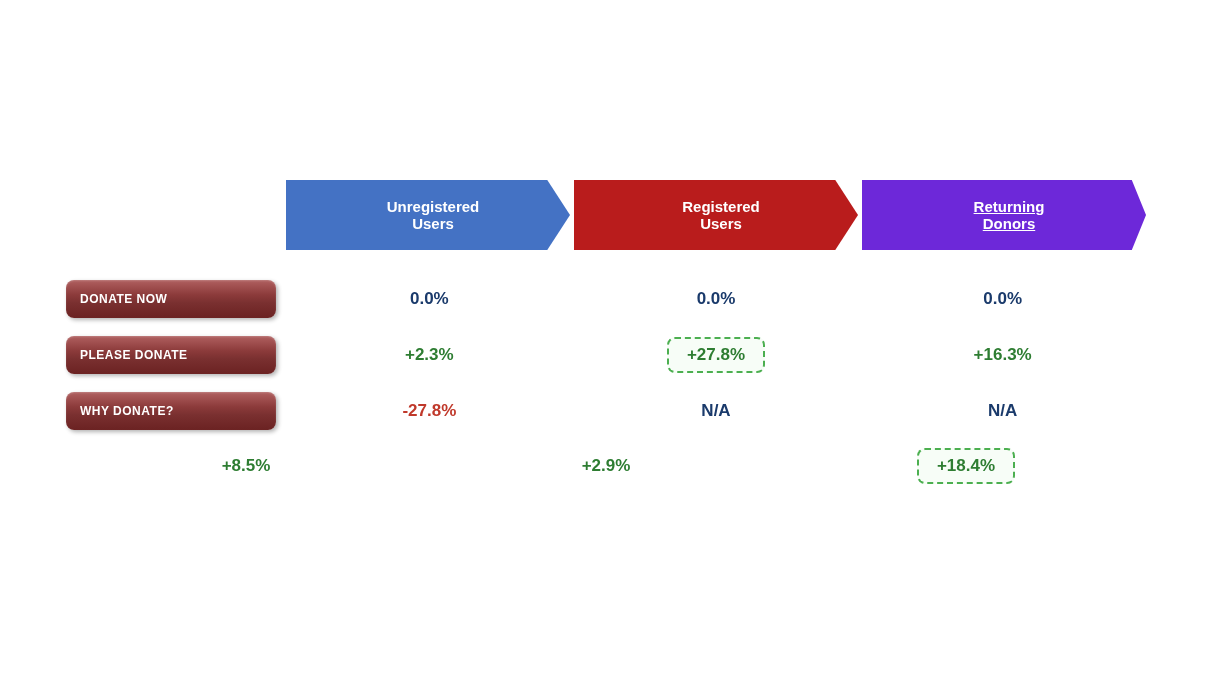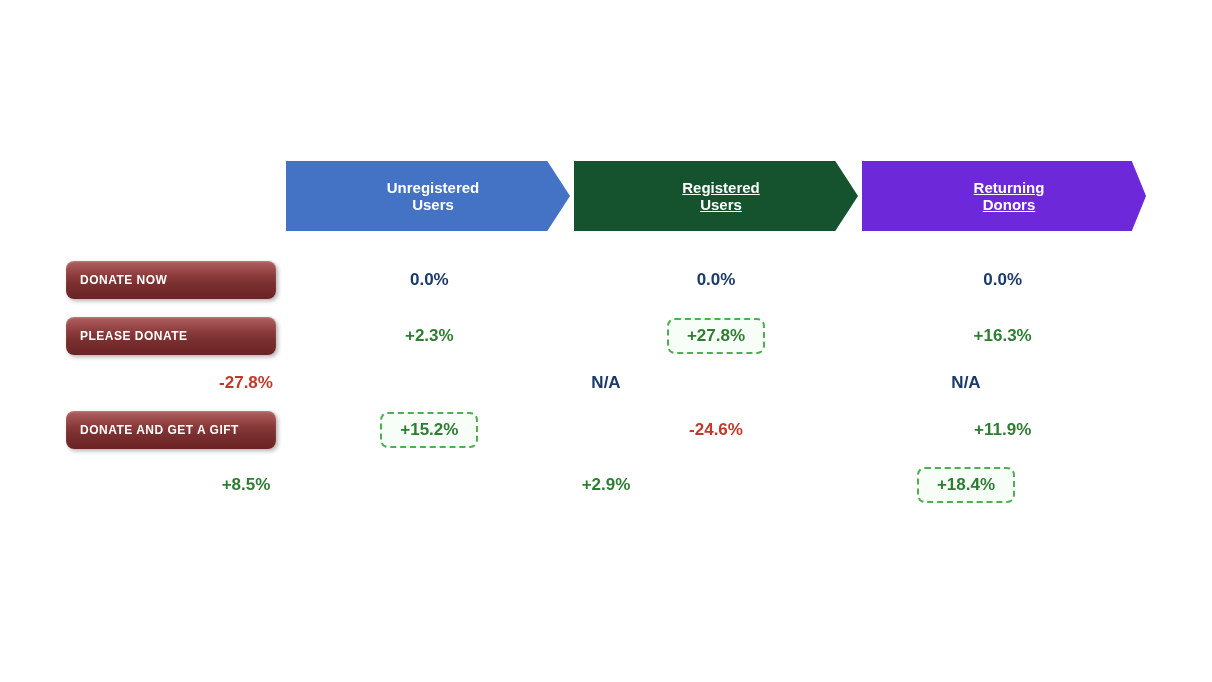--- a/index.html
+++ b/index.html
@@ -42,24 +42,23 @@
       flex: 1;
     }
 
     .arrow-header-1 {
       background: #4472C4;
       clip-path: polygon(0% 0%, 92% 0%, 100% 50%, 92% 100%, 0% 100%);
       margin-right: 4px;
     }
 
     .arrow-header-2 {
-      background: #14532d;
+      background: #b91c1c;
       clip-path: polygon(0% 0%, 92% 0%, 100% 50%, 92% 100%, 0% 100%);
       margin-right: 4px;
-      text-decoration: underline;
     }
 
     .arrow-header-3 {
       background: #6d28d9;
       clip-path: polygon(0% 0%, 100% 0%, 100% 100%, 0% 100%);
       clip-path: polygon(0% 0%, 95% 0%, 100% 50%, 95% 100%, 0% 100%);
       text-decoration: underline;
     }
 
     
@@ -158,31 +157,26 @@
       </div>
       <div class="data-row">
         <div class="row-label">
           <span class="btn-label">PLEASE DONATE</span>
         </div>
         <div class="data-cell"><span class="value-green">+2.3%</span></div>
         <div class="data-cell"><span class="highlight-box">+27.8%</span></div>
         <div class="data-cell"><span class="value-green">+16.3%</span></div>
       </div>
       <div class="data-row">
+        <div class="row-label">
+          <span class="btn-label">WHY DONATE?</span>
+        </div>
         <div class="data-cell"><span class="value-red">-27.8%</span></div>
         <div class="data-cell"><span class="value-navy">N/A</span></div>
         <div class="data-cell"><span class="value-navy">N/A</span></div>
-      </div>
-      <div class="data-row">
-        <div class="row-label">
-          <span class="btn-label">DONATE AND GET A GIFT</span>
-        </div>
-        <div class="data-cell"><span class="highlight-box">+15.2%</span></div>
-        <div class="data-cell"><span class="value-red">-24.6%</span></div>
-        <div class="data-cell"><span class="value-green">+11.9%</span></div>
       </div>
       <div class="data-row">
         <div class="data-cell"><span class="value-green">+8.5%</span></div>
         <div class="data-cell"><span class="value-green">+2.9%</span></div>
         <div class="data-cell"><span class="highlight-box">+18.4%</span></div>
       </div>
     </div>
 </div>
 
 </body></html>

